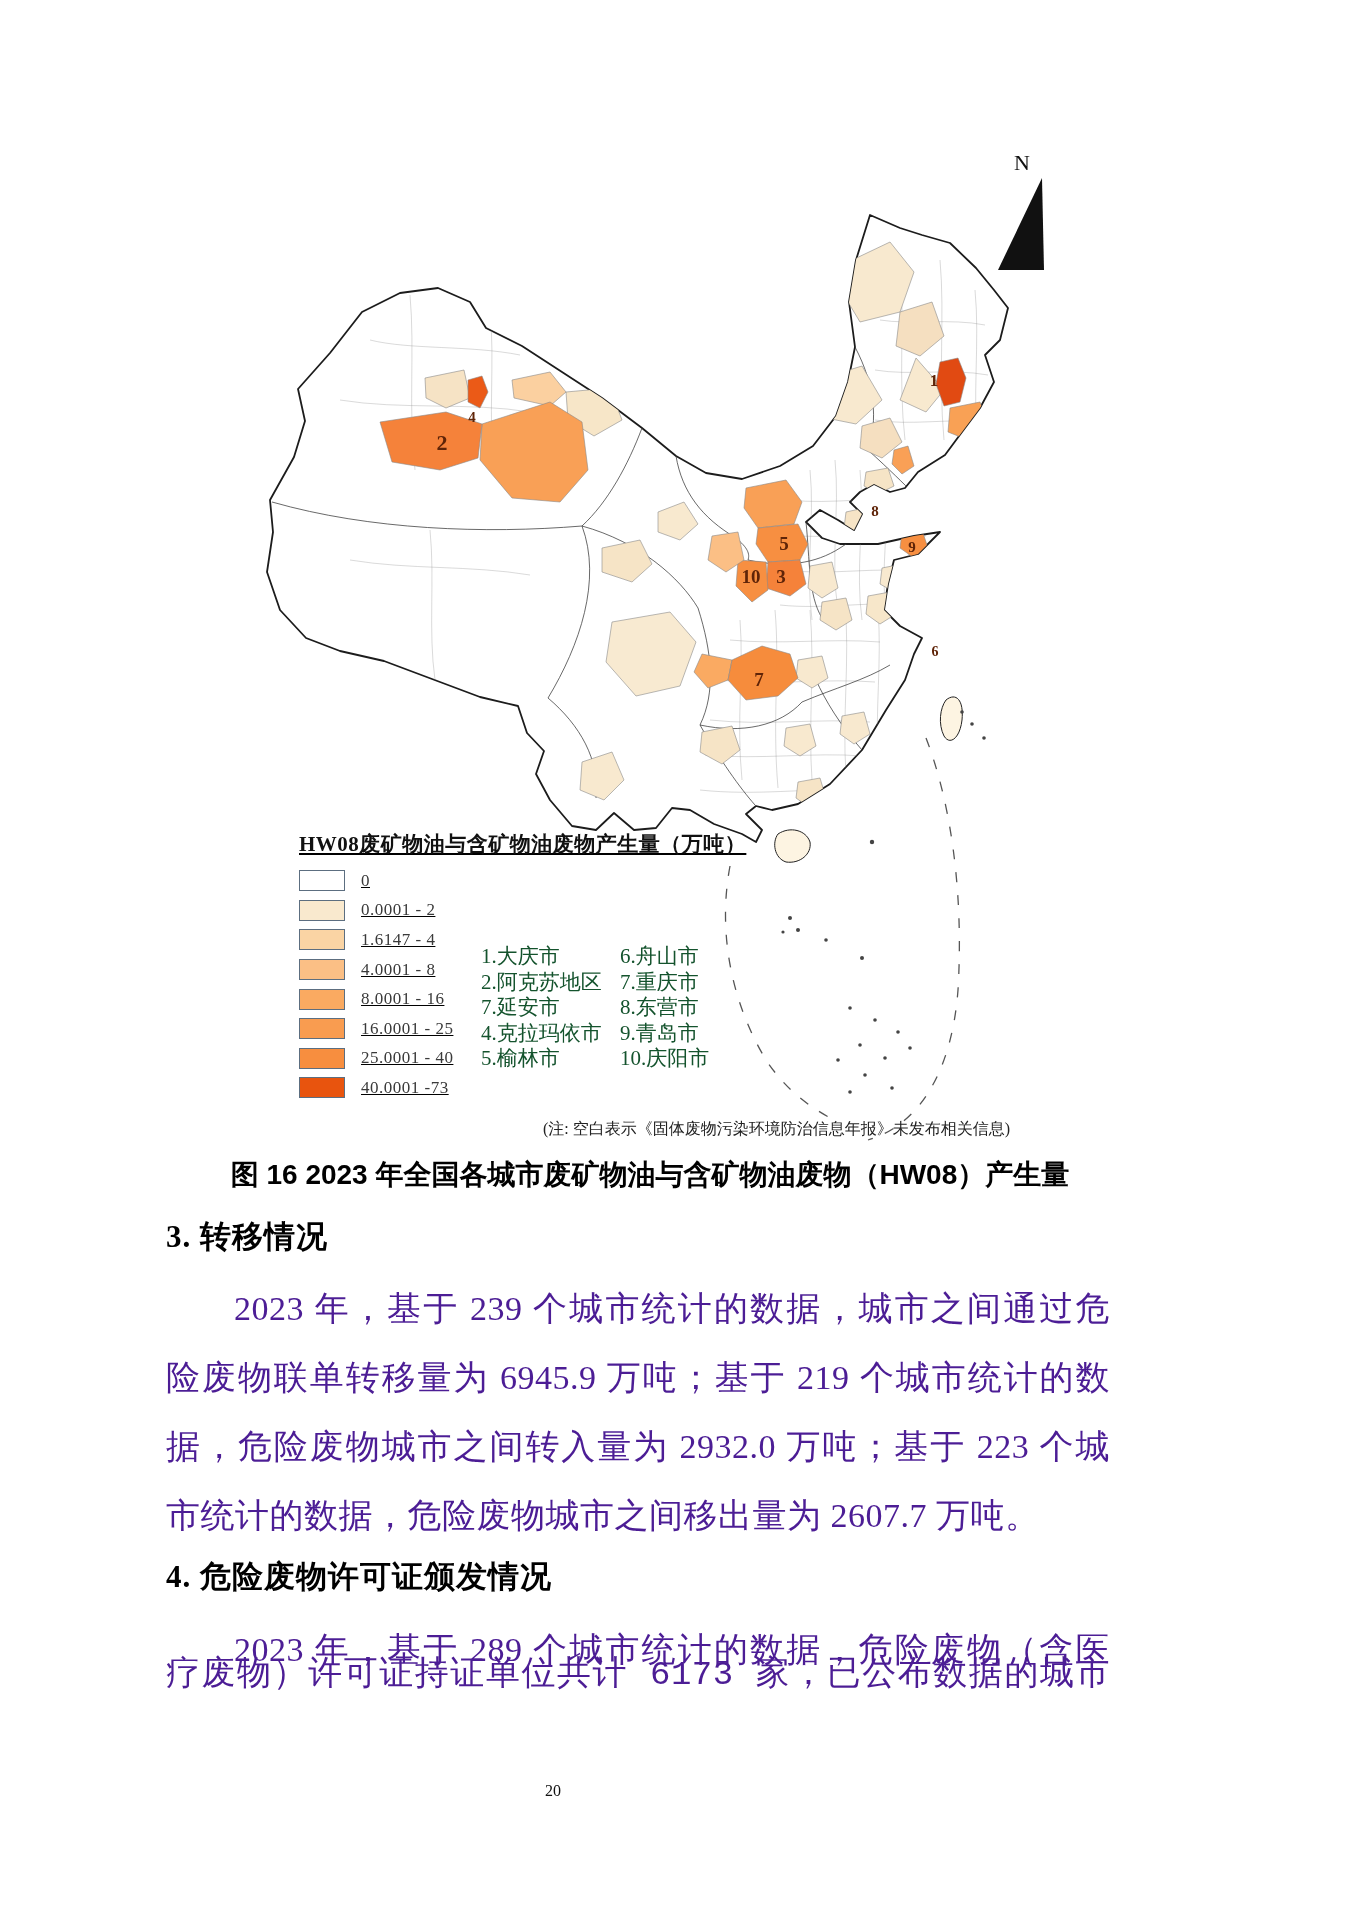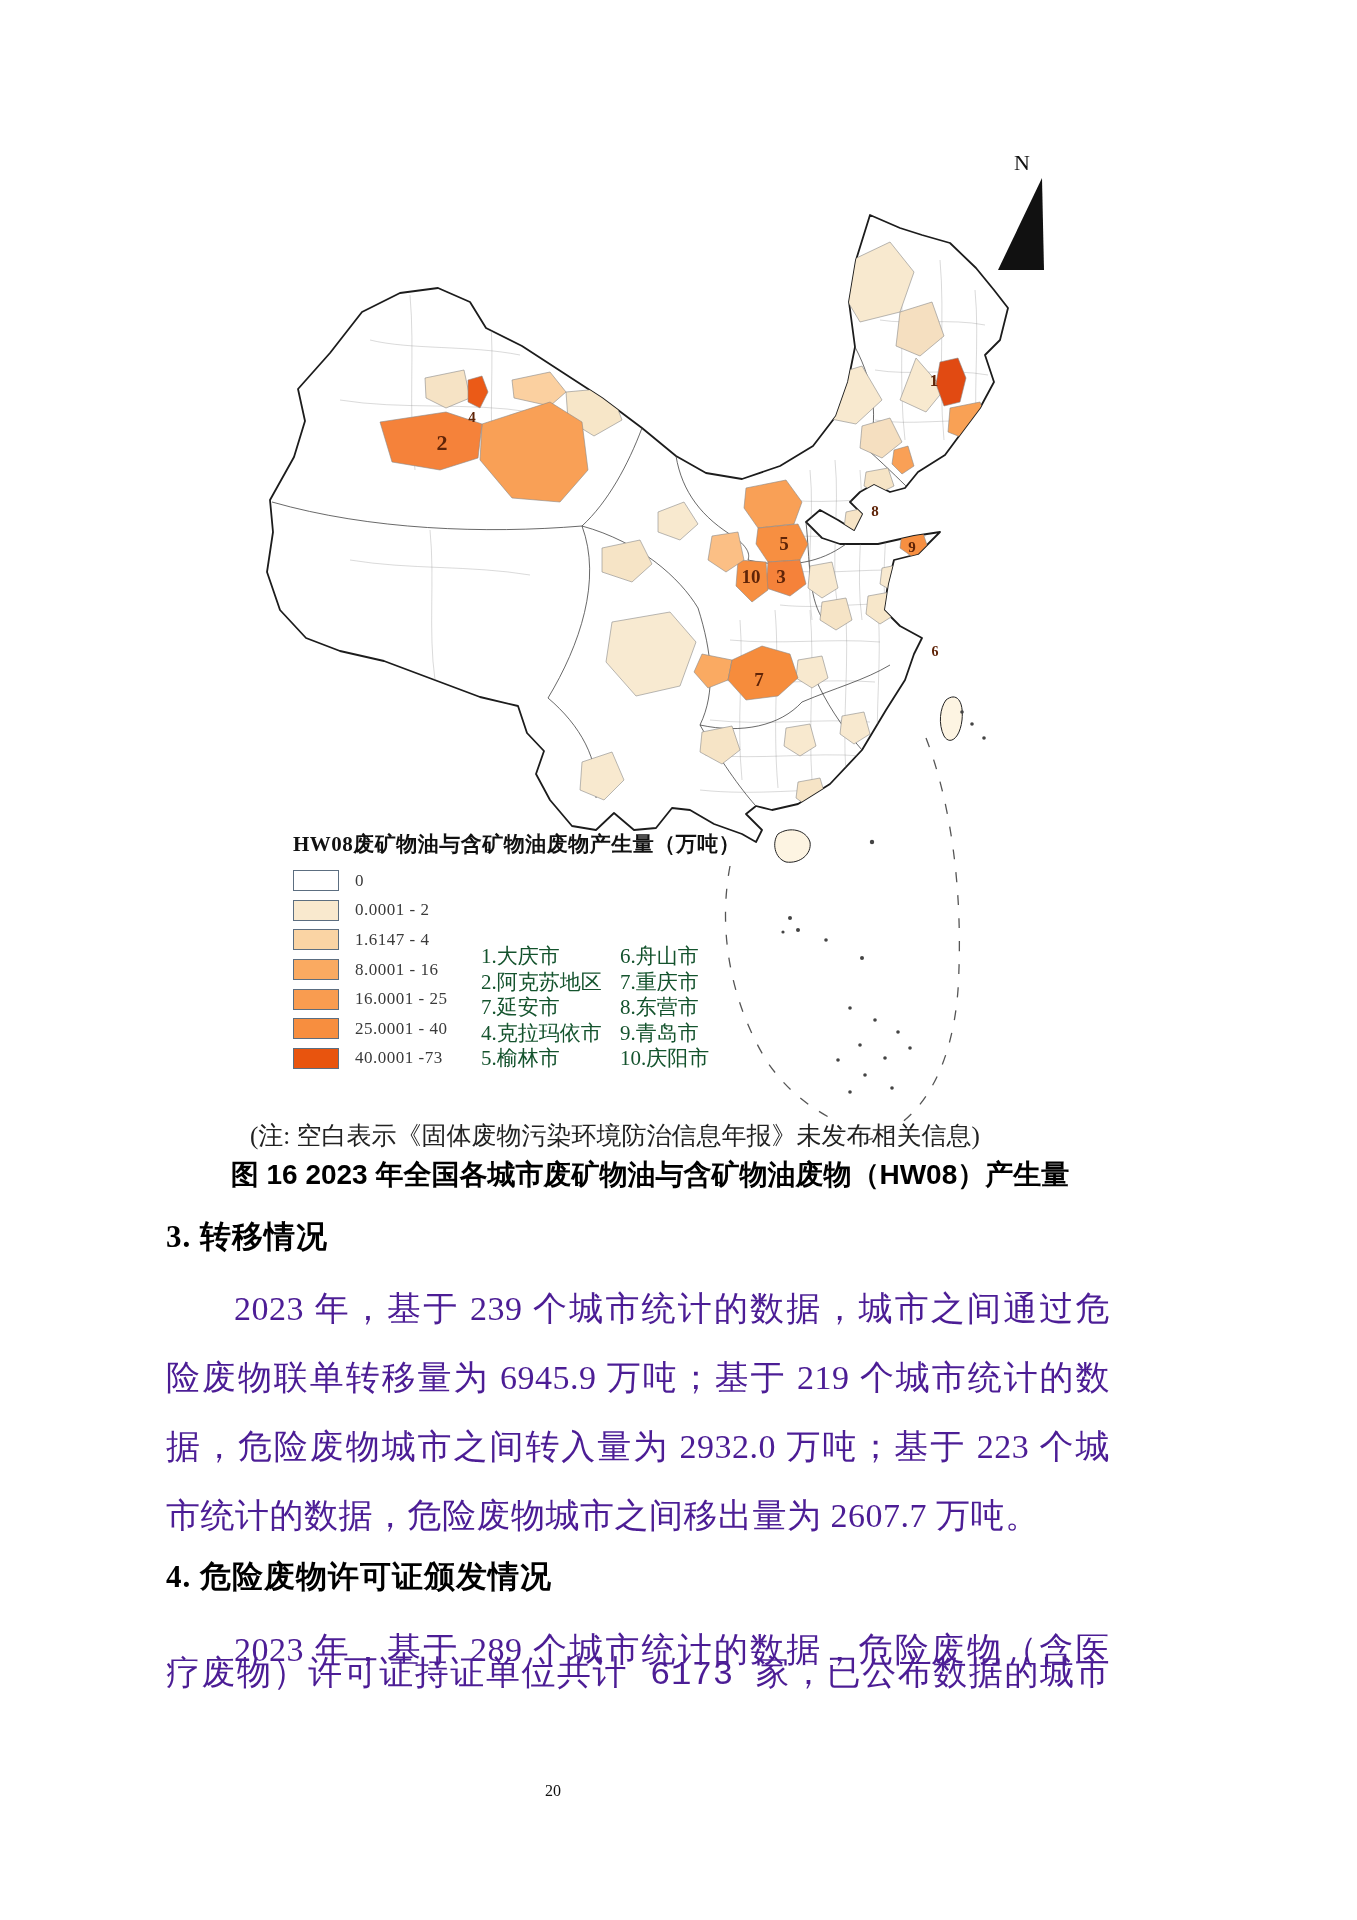--- a/index.html
+++ b/index.html
@@ -1,30 +1,30 @@
 <!DOCTYPE html>
 <html><head>
 <meta charset="utf-8">
 <style>
   html,body{margin:0;padding:0;background:#888;}
   .page{position:relative;width:1357px;height:1920px;background:#ffffff;margin:0 auto;overflow:hidden;
         font-family:"Liberation Serif","DejaVu Serif",serif;}
   
   .map-svg{position:absolute;left:250px;top:140px;width:810px;height:1010px;}
-  .legend{position:absolute;left:293px;top:830px;}
+  .legend{position:absolute;left:299px;top:830px;text-decoration:underline;}
   .legend-title{font-size:21px;font-weight:bold;color:#111;letter-spacing:.5px;white-space:nowrap;}
   .legend-rows{margin-top:8px;}
   .legend-row{display:flex;align-items:center;height:29.6px;}
   .swatch{width:46px;height:21px;border:1px solid #5c6e80;box-sizing:border-box;margin-right:16px;flex:0 0 auto;}
   .legend-label{font-size:17px;color:#3a3a3a;white-space:nowrap;letter-spacing:.5px;}
   .citycol{position:absolute;font-size:21px;color:#14532d;line-height:25.6px;white-space:nowrap;}
   .citycol-1{left:481px;top:944px;}
   .citycol-2{left:620px;top:944px;}
-  .fig-note{position:absolute;left:250px;top:1119px;width:760px;text-align:left;
-            font-size:25px;color:#222;white-space:nowrap;}
+  .fig-note{position:absolute;left:250px;top:1119px;width:760px;text-align:right;
+            font-size:16px;color:#222;white-space:nowrap;}
   .caption{position:absolute;left:130px;top:1156px;width:1040px;text-align:center;
            font-family:"Liberation Sans","DejaVu Sans",sans-serif;font-weight:bold;font-size:28px;color:#000;}
   
   .h-sec{position:absolute;left:166px;font-size:31px;font-weight:bold;color:#000;white-space:nowrap;letter-spacing:1px;}
   .h3{top:1216px;}
   .h4{top:1556px;}
   .bodyline{position:absolute;left:166px;width:944px;font-size:34px;line-height:46px;color:#4c1d95;
             text-align:justify;text-align-last:justify;letter-spacing:.5px;box-sizing:border-box;}
   .bodyline.indent{padding-left:68px;}
   .bodyline.last{text-align-last:left;}
@@ -215,20 +215,24 @@
       </div>
       <div class="legend-row">
         <span class="swatch" style="background-color: rgb(249, 233, 206);"></span>
         <span class="legend-label">0.0001 - 2</span>
       </div>
       <div class="legend-row">
         <span class="swatch" style="background-color: rgb(250, 212, 164);"></span>
         <span class="legend-label">1.6147 - 4</span>
       </div>
       <div class="legend-row">
+        <span class="swatch" style="background-color: rgb(251, 191, 133);"></span>
+        <span class="legend-label">4.0001 - 8</span>
+      </div>
+      <div class="legend-row">
         <span class="swatch" style="background-color: rgb(250, 170, 97);"></span>
         <span class="legend-label">8.0001 - 16</span>
       </div>
       <div class="legend-row">
         <span class="swatch" style="background-color: rgb(249, 156, 80);"></span>
         <span class="legend-label">16.0001 - 25</span>
       </div>
       <div class="legend-row">
         <span class="swatch" style="background-color: rgb(247, 142, 63);"></span>
         <span class="legend-label">25.0001 - 40</span>

